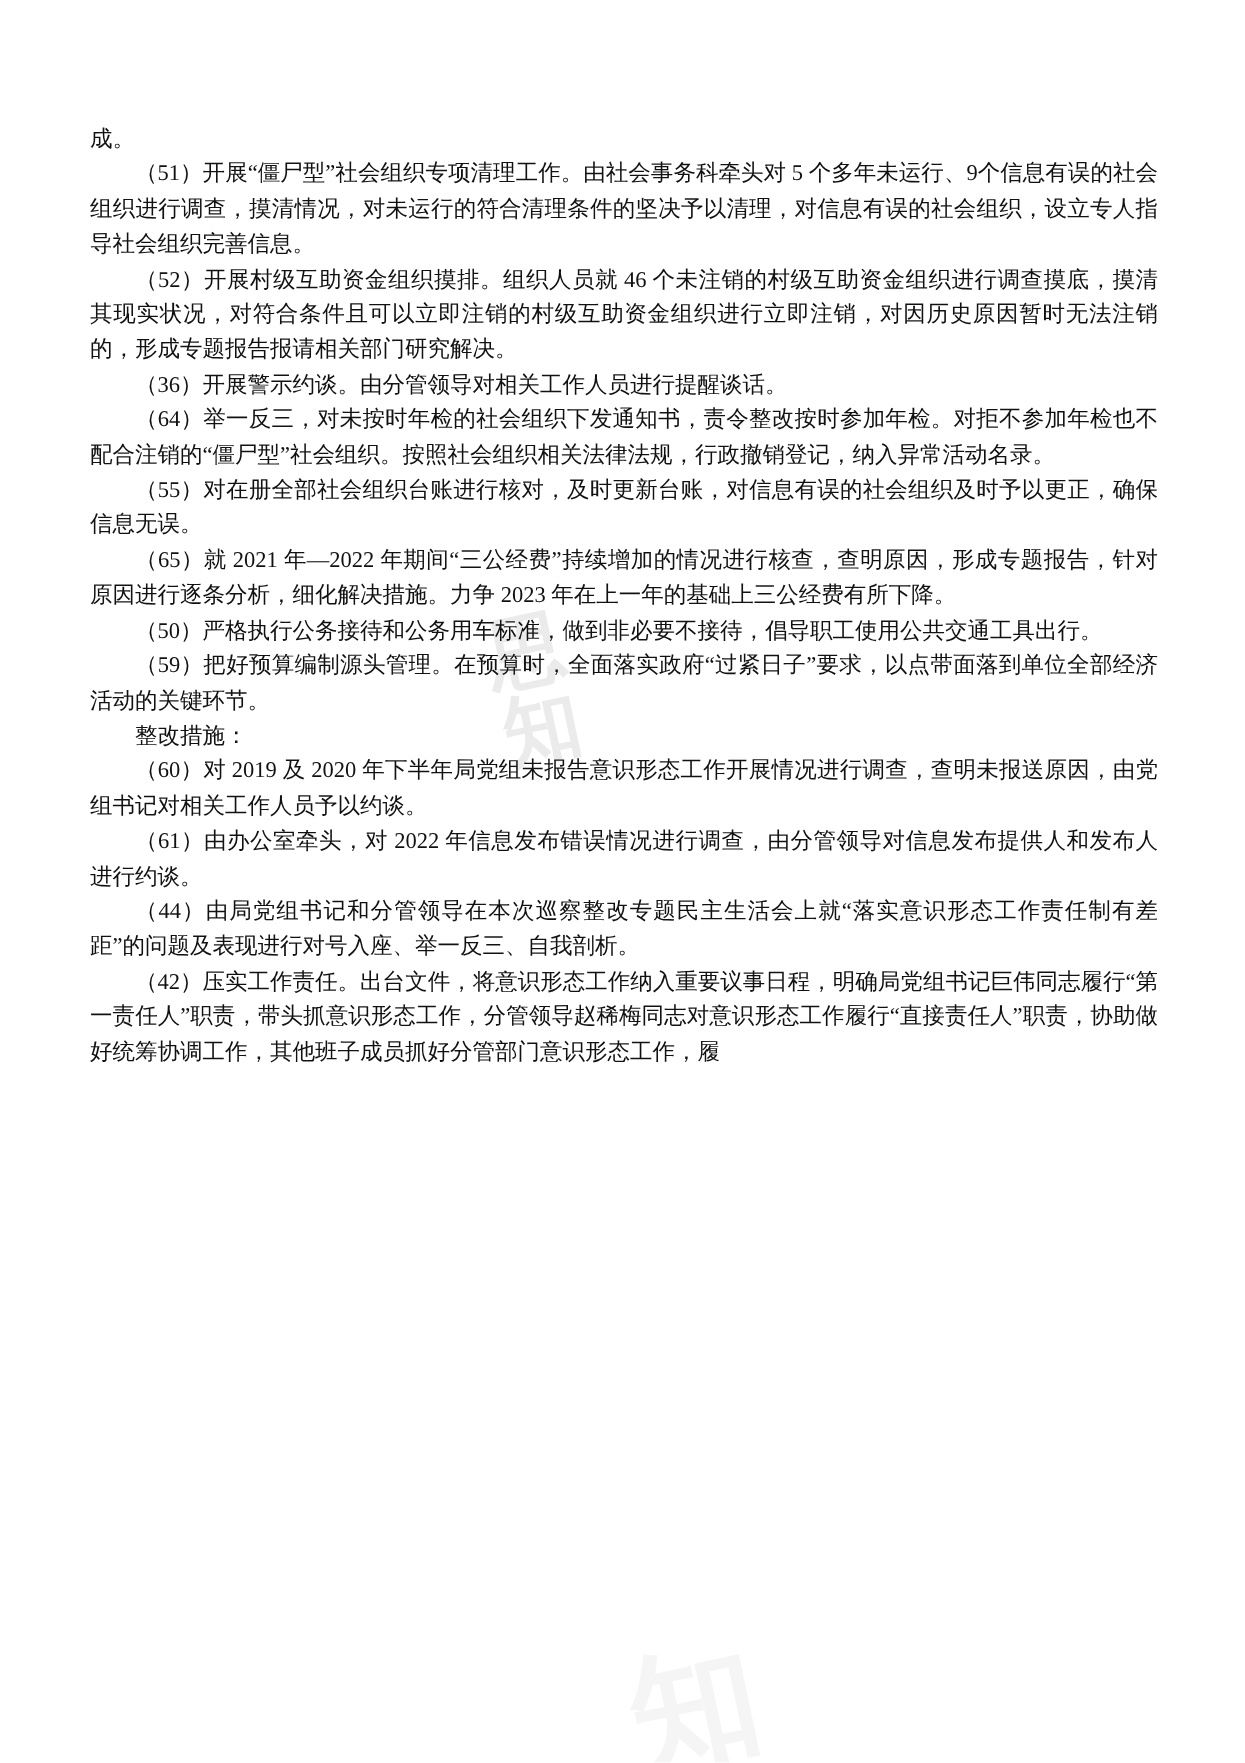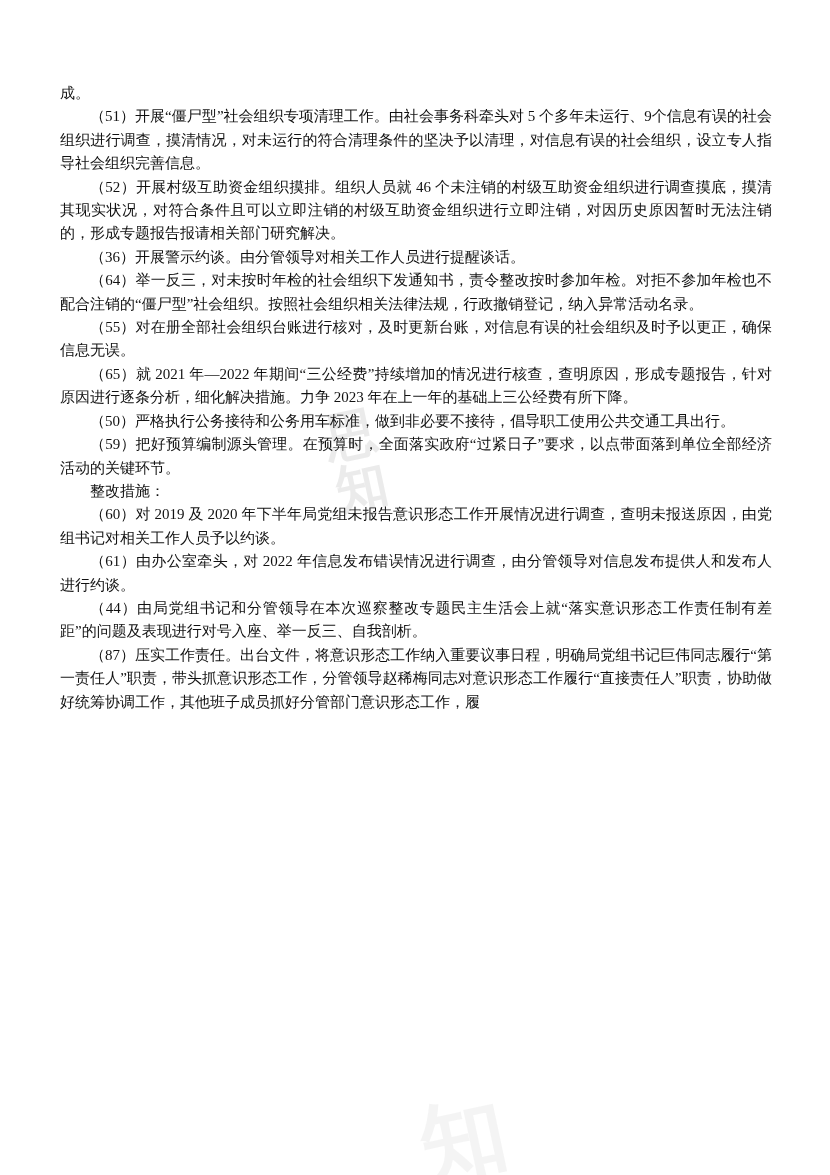--- a/index.html
+++ b/index.html
@@ -74,15 +74,15 @@
       <p class="para">（36）开展警示约谈。由分管领导对相关工作人员进行提醒谈话。</p>
       <p class="para">（64）举一反三，对未按时年检的社会组织下发通知书，责令整改按时参加年检。对拒不参加年检也不配合注销的“僵尸型”社会组织。按照社会组织相关法律法规，行政撤销登记，纳入异常活动名录。</p>
       <p class="para">（55）对在册全部社会组织台账进行核对，及时更新台账，对信息有误的社会组织及时予以更正，确保信息无误。</p>
       <p class="para">（65）就 2021 年—2022 年期间“三公经费”持续增加的情况进行核查，查明原因，形成专题报告，针对原因进行逐条分析，细化解决措施。力争 2023 年在上一年的基础上三公经费有所下降。</p>
       <p class="para">（50）严格执行公务接待和公务用车标准，做到非必要不接待，倡导职工使用公共交通工具出行。</p>
       <p class="para">（59）把好预算编制源头管理。在预算时，全面落实政府“过紧日子”要求，以点带面落到单位全部经济活动的关键环节。</p>
       <p class="para">整改措施：</p>
       <p class="para">（60）对 2019 及 2020 年下半年局党组未报告意识形态工作开展情况进行调查，查明未报送原因，由党组书记对相关工作人员予以约谈。</p>
       <p class="para">（61）由办公室牵头，对 2022 年信息发布错误情况进行调查，由分管领导对信息发布提供人和发布人进行约谈。</p>
       <p class="para">（44）由局党组书记和分管领导在本次巡察整改专题民主生活会上就“落实意识形态工作责任制有差距”的问题及表现进行对号入座、举一反三、自我剖析。</p>
-      <p class="para">（87）压实工作责任。出台文件，将意识形态工作纳入重要议事日程，明确局党组书记巨伟同志履行“第一责任人”职责，带头抓意识形态工作，分管领导赵稀梅同志对意识形态工作履行“直接责任人”职责，协助做好统筹协调工作，其他班子成员抓好分管部门意识形态工作，履</p>
+      <p class="para">（42）压实工作责任。出台文件，将意识形态工作纳入重要议事日程，明确局党组书记巨伟同志履行“第一责任人”职责，带头抓意识形态工作，分管领导赵稀梅同志对意识形态工作履行“直接责任人”职责，协助做好统筹协调工作，其他班子成员抓好分管部门意识形态工作，履</p>
     </div>
 </div>
 
 </body></html>

